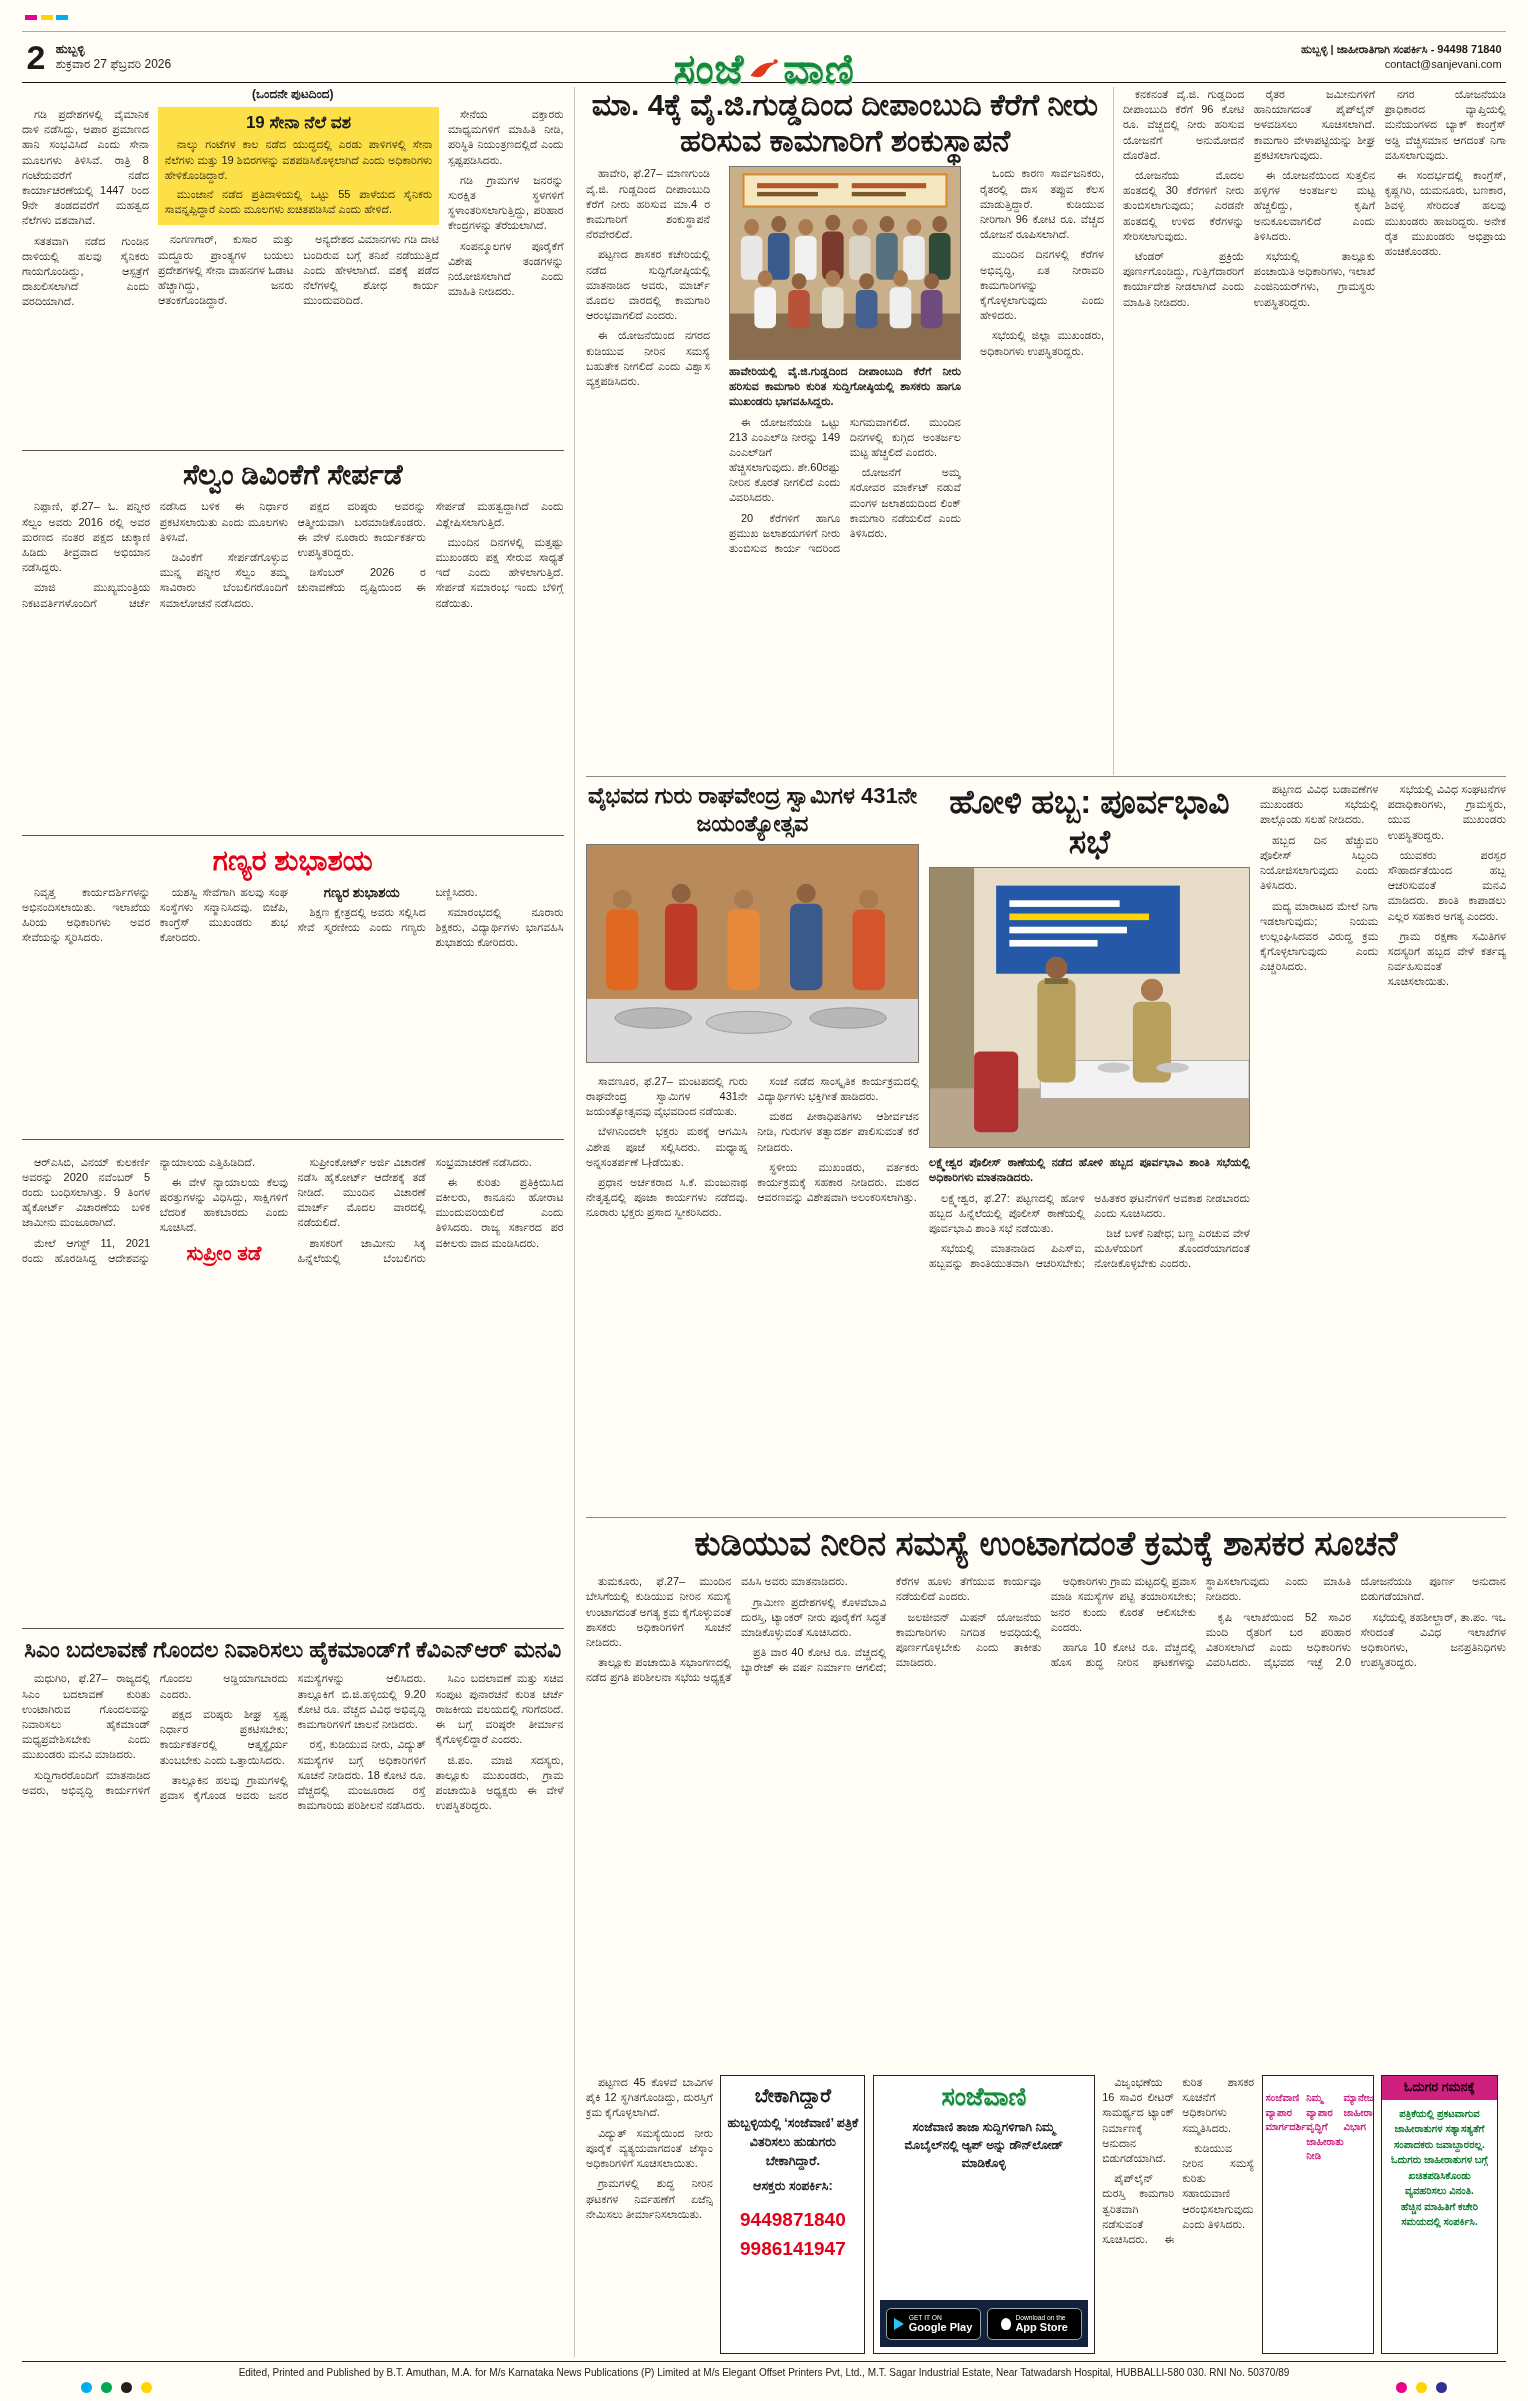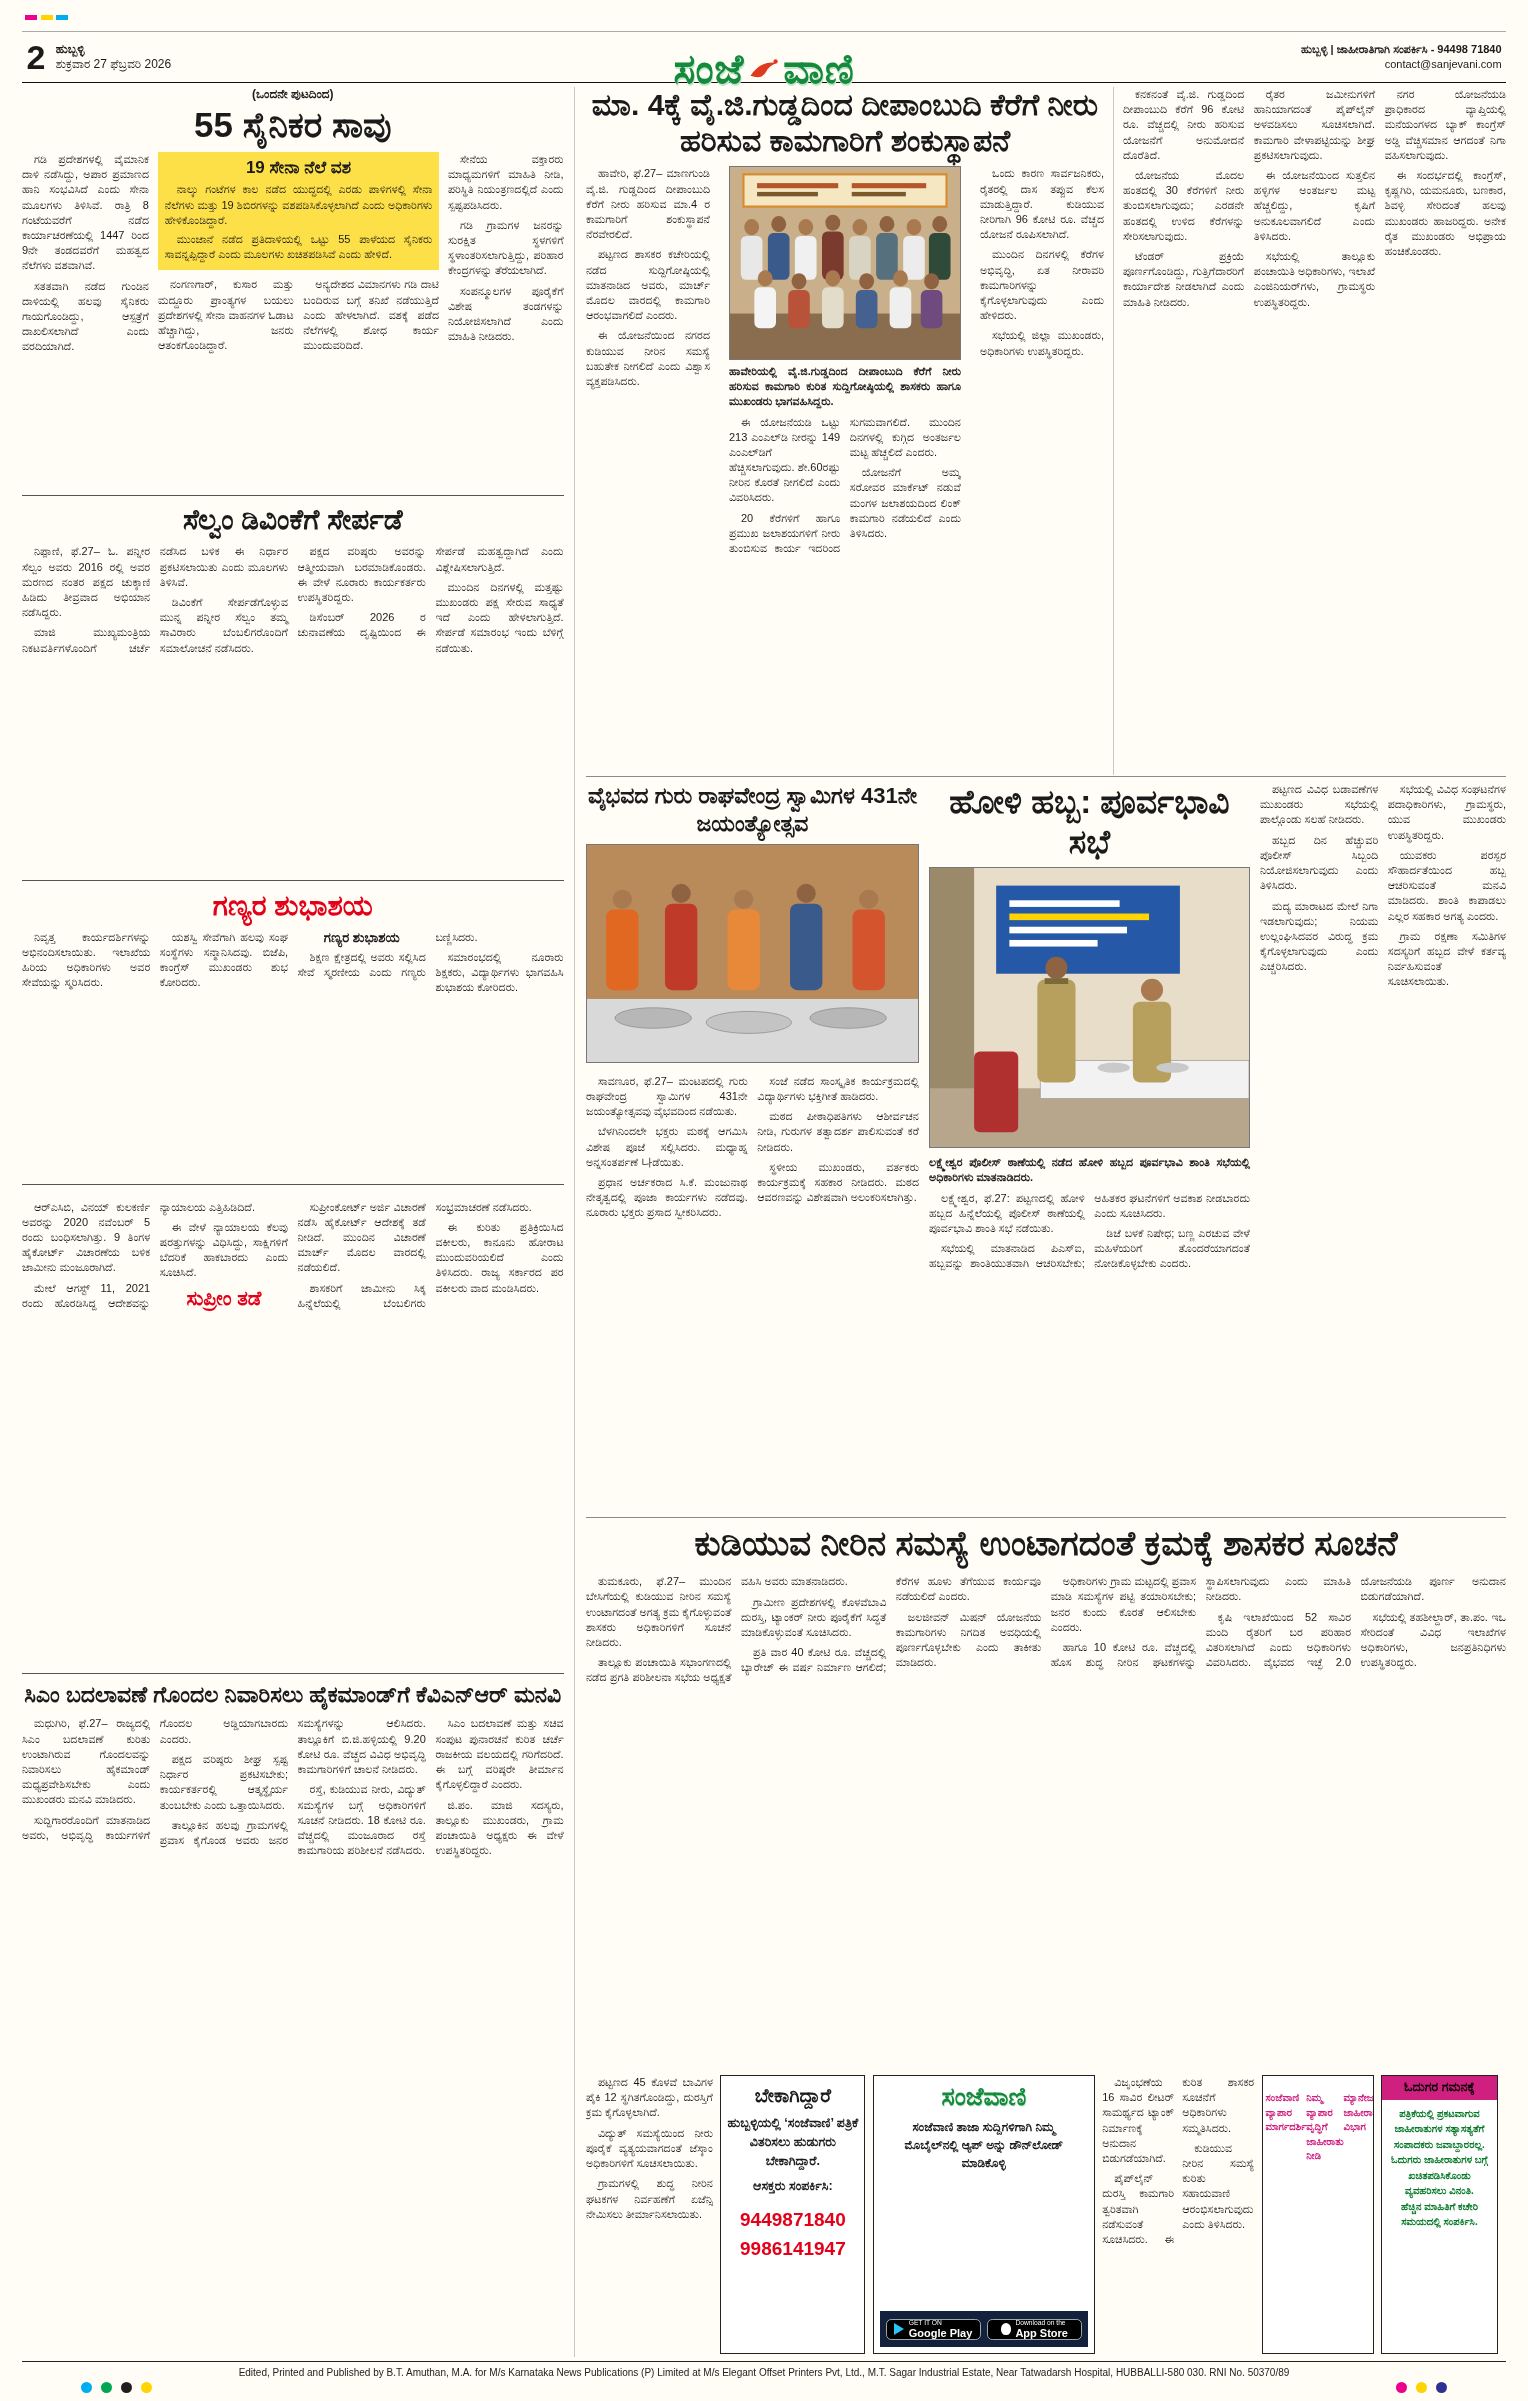--- a/index.html
+++ b/index.html
@@ -48,21 +48,21 @@
   #ad-row{display:flex;gap:7.4px}
   .adbox{border:1.5px solid #222;background:#fff;padding:6px;overflow:hidden}
   .ad-wanted{width:145px;text-align:center}
   .ad-wanted h3{font-size:19px;margin:3px 0 7.4px}
   .ad-wanted .body{font-size:12.6px;font-weight:bold;line-height:1.5;text-align:center}
   .ad-wanted .phones{margin-top:10.4px;font-size:19px;font-weight:bold;color:#e50019;line-height:1.5}
   .ad-app{width:222px;text-align:center;display:flex;flex-direction:column}
   .ad-app .mini-mast{font-size:25px;font-weight:bold;color:#168a3c;text-shadow:0.7px 0.7px 0 #bfe6c9}
   .ad-app .applines{font-size:12px;font-weight:bold;line-height:1.5;margin-top:6px}
   .store-band{margin-top:auto;background:#14213d;padding:7.4px 4.4px;display:flex;gap:6px;justify-content:center}
-  .badge{background:#000;border:0.7px solid #9aa;border-radius:5.2px;color:#fff;width:95px;height:21px;display:flex;align-items:center;justify-content:center;gap:4.4px}
+  .badge{background:#000;border:0.7px solid #9aa;border-radius:5.2px;color:#fff;width:95px;height:32px;display:flex;align-items:center;justify-content:center;gap:4.4px}
   .badge .txt{text-align:left;line-height:1.1}
   .badge .s{display:block;font-size:6.7px}
   .badge .b{display:block;font-size:11px;font-weight:bold}
   .play-tri{width:0;height:0;border-top:6.7px solid transparent;border-bottom:6.7px solid transparent;border-left:10.4px solid #29c5f6}
   .apple-dot{width:10.4px;height:12px;background:#fff;border-radius:50% 50% 45% 45%}
   .ad-shoppers{width:112px;display:flex;flex-direction:row;text-align:left;padding:15px 3px}
   .ad-shoppers .mg{color:#cf1f7f;font-weight:bold;font-size:10px;line-height:1.45}
   .ad-shoppers .nm{color:#1b2a6b;font-weight:bold;font-size:17px;line-height:1.25;margin:7.4px 0}
   .ad-shoppers .ph{font-size:12.6px;font-weight:bold;margin-top:auto}
   .ad-readers{width:117px;padding:0;display:flex;flex-direction:column}
@@ -107,21 +107,20 @@
     <div class="hdr-right">
       <div class="l1">ಹುಬ್ಬಳ್ಳಿ  |  ಜಾಹೀರಾತಿಗಾಗಿ ಸಂಪರ್ಕಿಸಿ - 94498 71840</div>
       <div class="l2">contact@sanjevani.com</div>
     </div>
   </div>
 
   <div class="abs clip" style="left:22px;top:87px;width:553px;height:2270px;padding-right:10.4px;border-right:0.7px solid #c6c6c6">
 
     <div>
       <div class="note">(ಒಂದನೇ ಪುಟದಿಂದ)</div>
-      <h1 class="headline-xl" style="font-size:35px">55 ಸೈನಿಕರ ಸಾವು</h1>
       <div class="a55-row">
         <div class="colA clip">
             <p>ಗಡಿ ಪ್ರದೇಶಗಳಲ್ಲಿ ವೈಮಾನಿಕ ದಾಳಿ ನಡೆಸಿದ್ದು, ಅಪಾರ ಪ್ರಮಾಣದ ಹಾನಿ ಸಂಭವಿಸಿದೆ ಎಂದು ಸೇನಾ ಮೂಲಗಳು ತಿಳಿಸಿವೆ. ರಾತ್ರಿ 8 ಗಂಟೆಯವರೆಗೆ ನಡೆದ ಕಾರ್ಯಾಚರಣೆಯಲ್ಲಿ 1447 ರಿಂದ 9ನೇ ತಂಡದವರೆಗೆ ಮಹತ್ವದ ನೆಲೆಗಳು ವಶವಾಗಿವೆ.</p>
             <p>ಸತತವಾಗಿ ನಡೆದ ಗುಂಡಿನ ದಾಳಿಯಲ್ಲಿ ಹಲವು ಸೈನಿಕರು ಗಾಯಗೊಂಡಿದ್ದು, ಆಸ್ಪತ್ರೆಗೆ ದಾಖಲಿಸಲಾಗಿದೆ ಎಂದು ವರದಿಯಾಗಿದೆ.</p>
           </div>
         <div class="mid">
           <div class="ybox">
             <h3>19 ಸೇನಾ ನೆಲೆ ವಶ</h3>
             <div>
                 <p>ನಾಲ್ಕು ಗಂಟೆಗಳ ಕಾಲ ನಡೆದ ಯುದ್ಧದಲ್ಲಿ ಎರಡು ಪಾಳಿಗಳಲ್ಲಿ ಸೇನಾ ನೆಲೆಗಳು ಮತ್ತು 19 ಶಿಬಿರಗಳನ್ನು ವಶಪಡಿಸಿಕೊಳ್ಳಲಾಗಿದೆ ಎಂದು ಅಧಿಕಾರಿಗಳು ಹೇಳಿಕೊಂಡಿದ್ದಾರೆ.</p>

